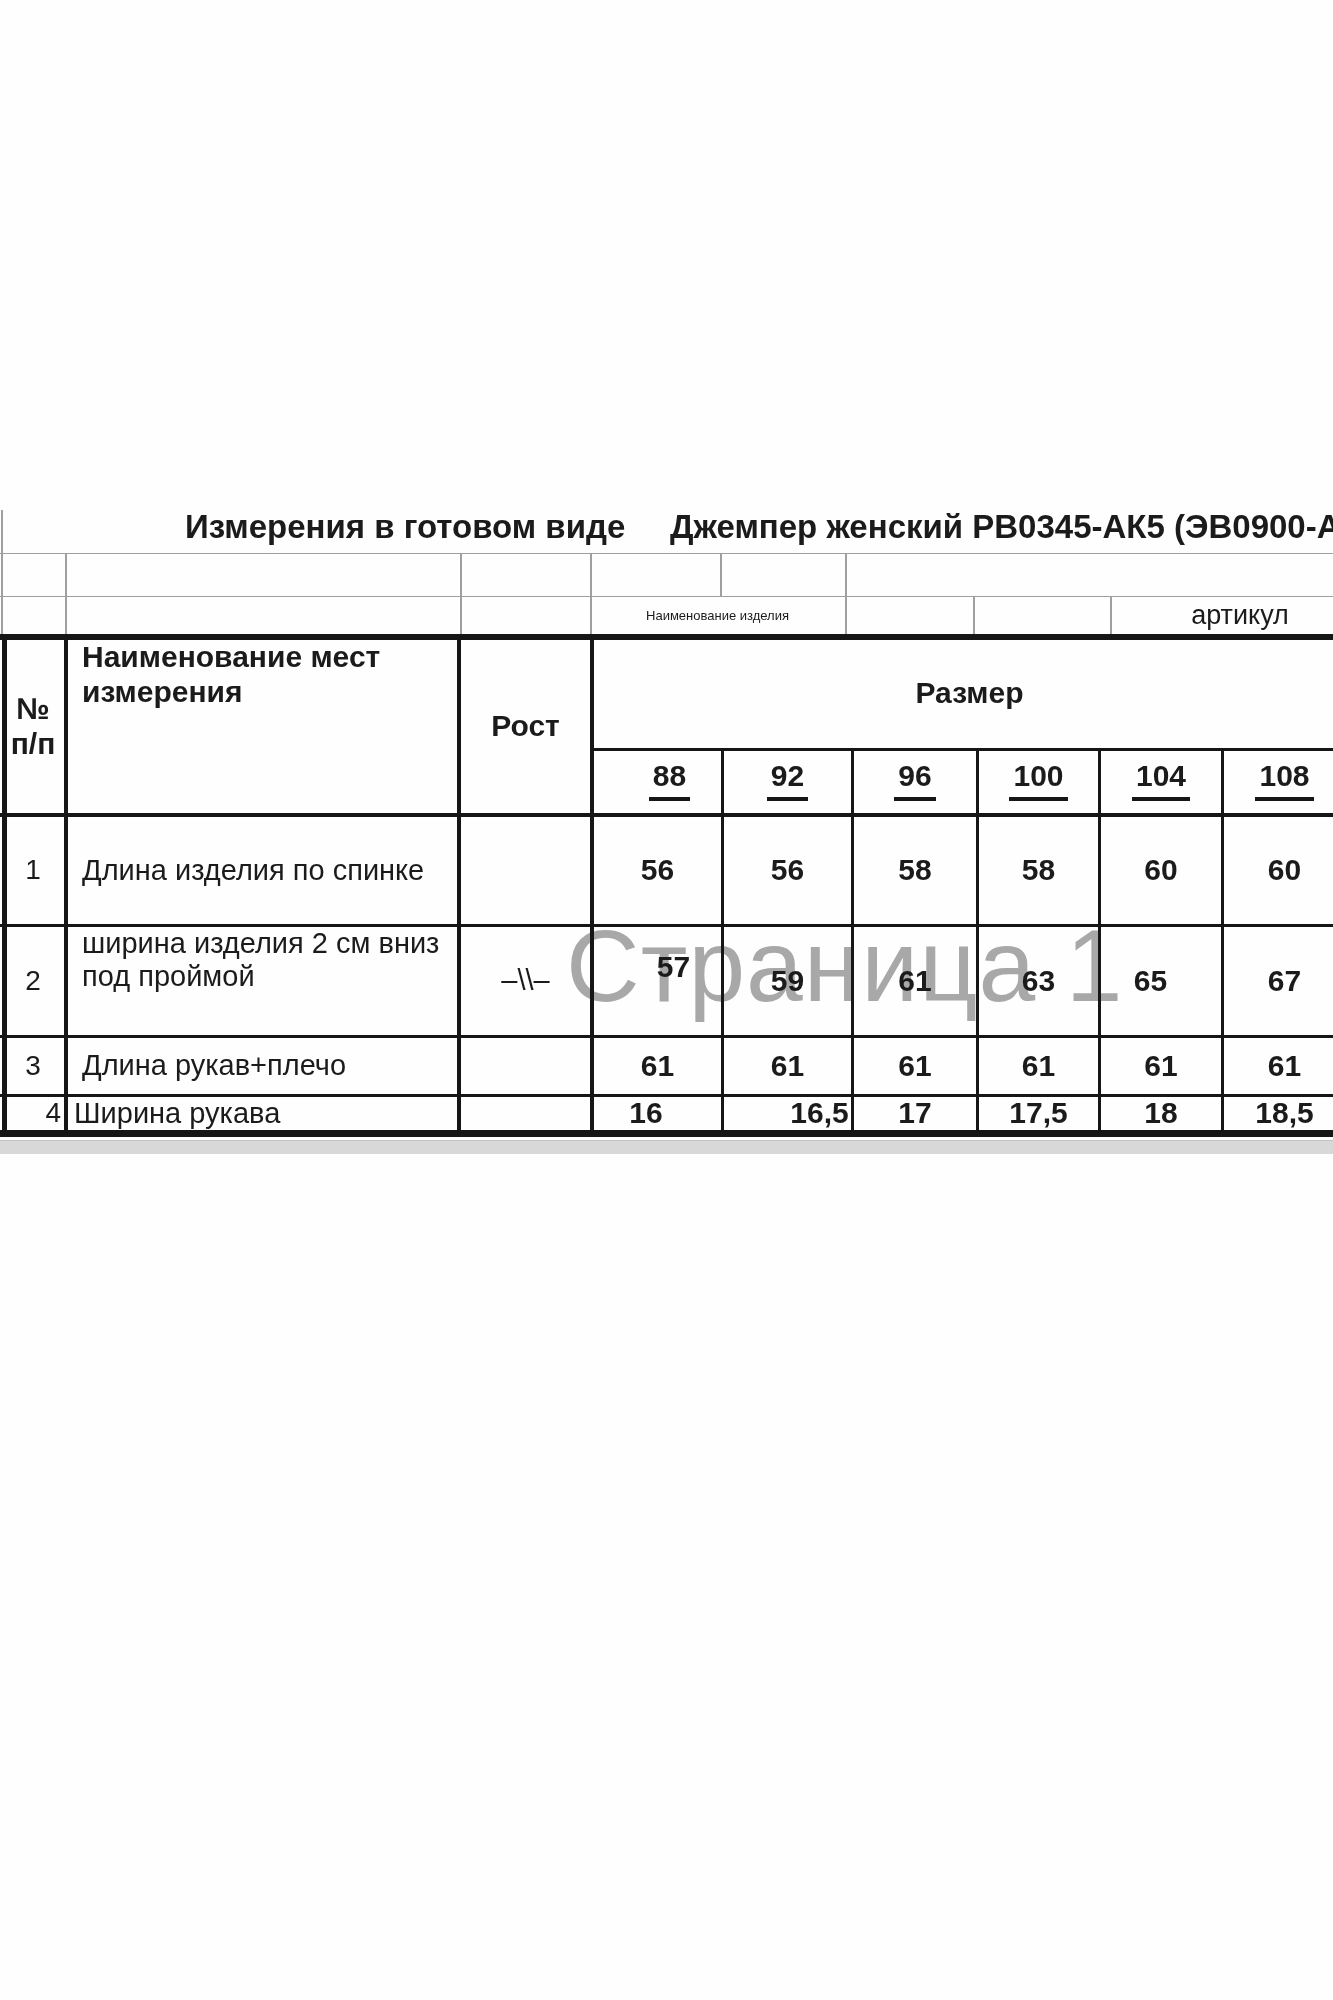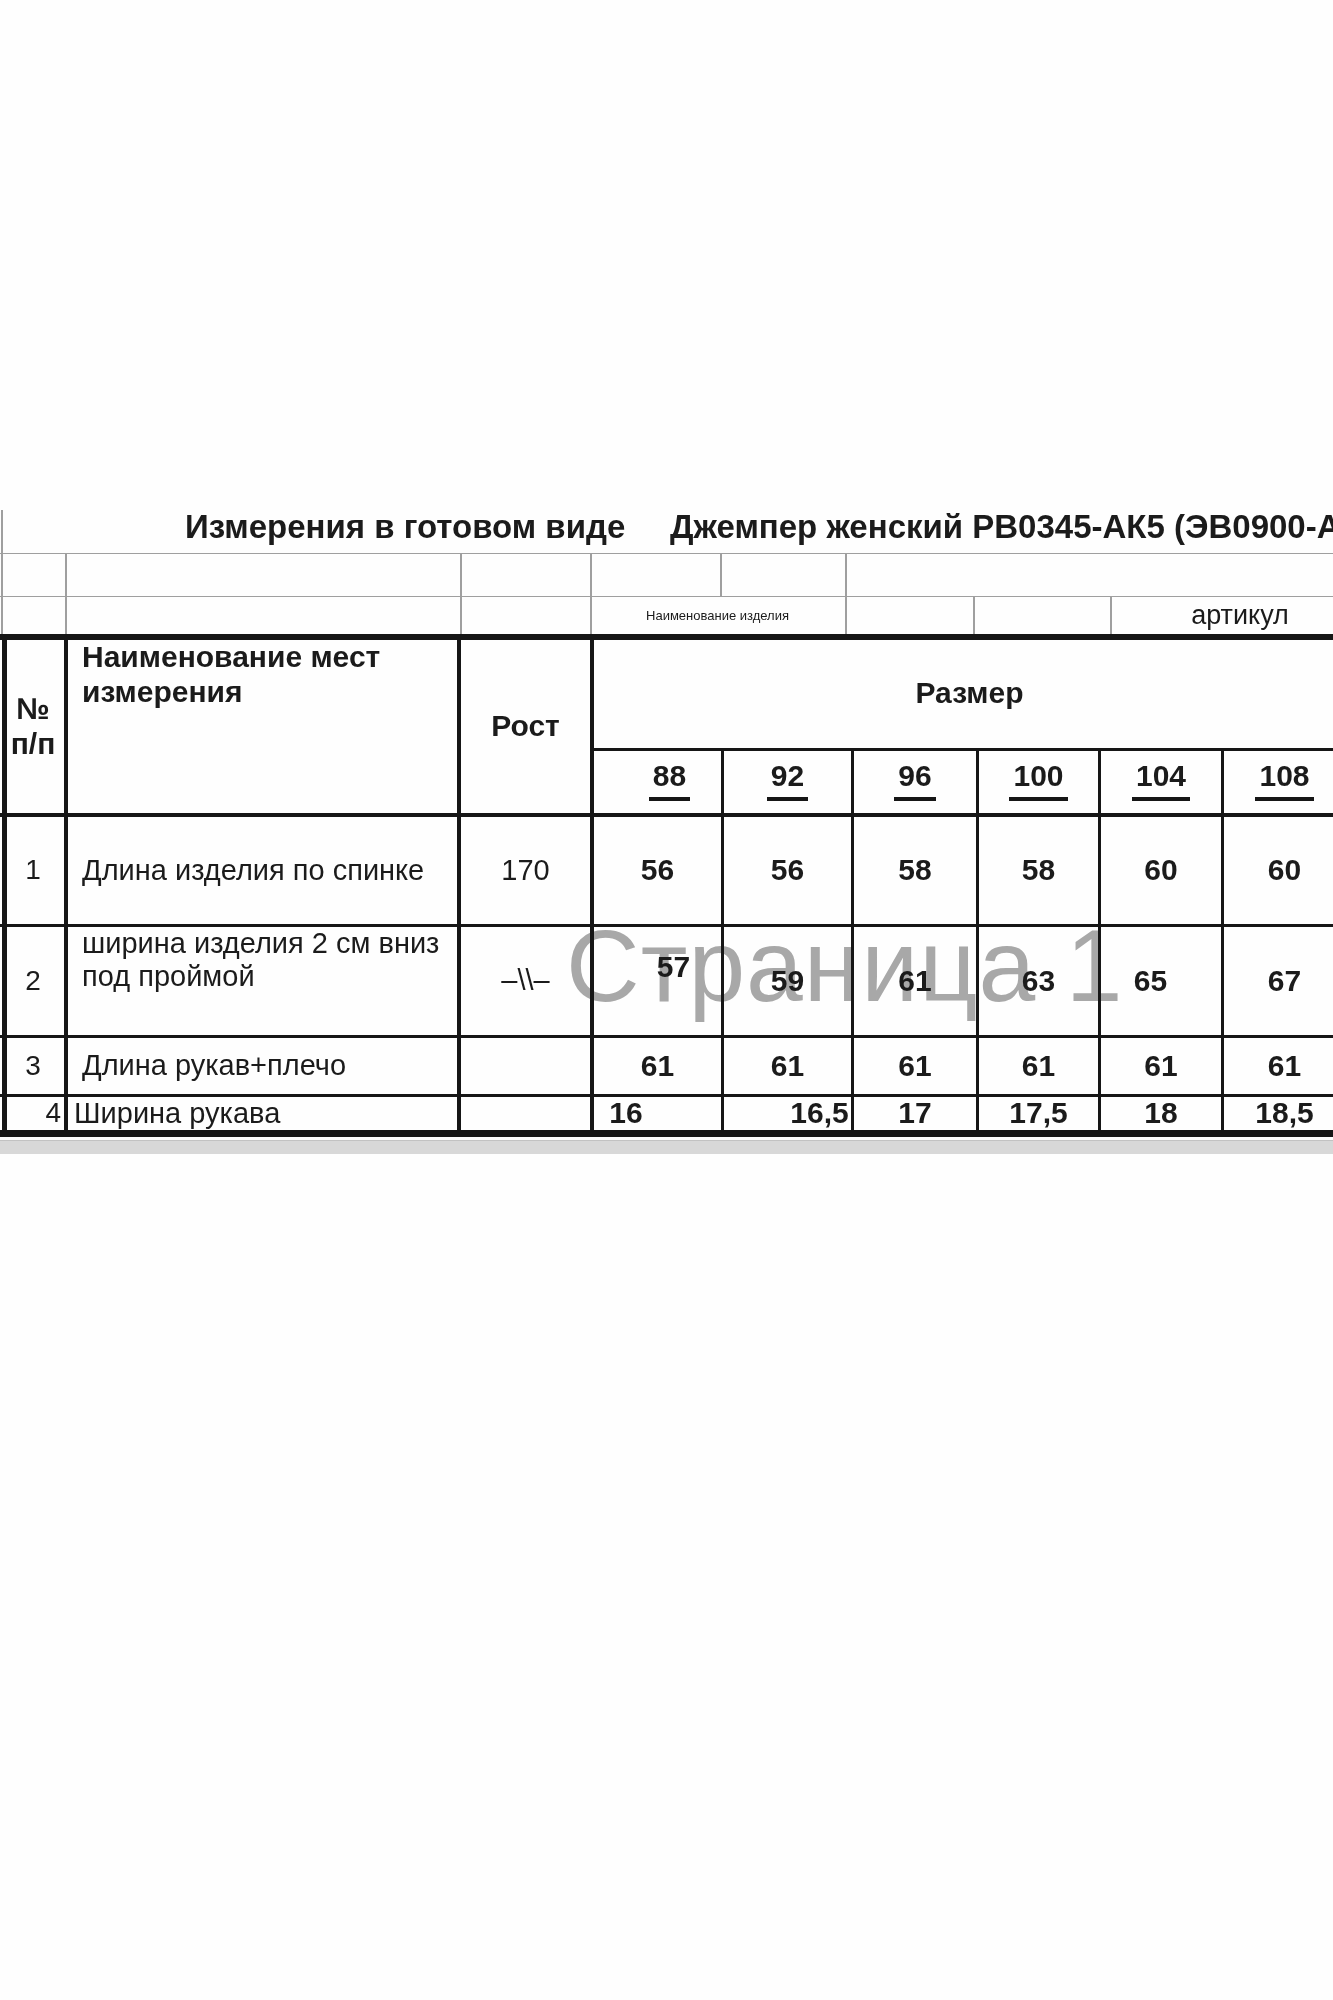--- a/index.html
+++ b/index.html
@@ -114,21 +114,20 @@
     </div>
   <div class="cell b" style="left:1101px;top:750px;width:120px;height:60px;">
       <span class="usz">104</span>
     </div>
   <div class="cell b" style="left:1224px;top:750px;width:121px;height:60px;">
       <span class="usz">108</span>
     </div>
 
   <div class="cell rownum" style="left:2px;top:817px;width:62px;height:107px;">1</div>
   <div class="cell left rowlabel" style="left:70px;top:817px;width:385px;height:107px;">Длина изделия по спинке</div>
-  <div class="cell rowlabel" style="left:461px;top:817px;width:129px;height:107px;">170</div>
   <div class="cell b" style="left:594px;top:817px;width:127px;height:107px;">56</div>
   <div class="cell b" style="left:724px;top:817px;width:127px;height:107px;">56</div>
   <div class="cell b" style="left:854px;top:817px;width:122px;height:107px;">58</div>
   <div class="cell b" style="left:979px;top:817px;width:119px;height:107px;">58</div>
   <div class="cell b" style="left:1101px;top:817px;width:120px;height:107px;">60</div>
   <div class="cell b" style="left:1224px;top:817px;width:121px;height:107px;">60</div>
 
   <div class="cell rownum" style="left:2px;top:927px;width:62px;height:108px;">2</div>
   <div class="cell col left rowlabel" style="left:70px;top:927px;width:385px;height:108px;">
     <span>ширина изделия 2 см вниз</span>
@@ -148,21 +147,21 @@
   <div class="cell b" style="left:594px;top:1038px;width:127px;height:56px;">61</div>
   <div class="cell b" style="left:724px;top:1038px;width:127px;height:56px;">61</div>
   <div class="cell b" style="left:854px;top:1038px;width:122px;height:56px;">61</div>
   <div class="cell b" style="left:979px;top:1038px;width:119px;height:56px;">61</div>
   <div class="cell b" style="left:1101px;top:1038px;width:120px;height:56px;">61</div>
   <div class="cell b" style="left:1224px;top:1038px;width:121px;height:56px;">61</div>
 
   <div class="cell right rownum" style="left:2px;top:1097px;width:62px;height:33px;">4</div>
   <div class="cell left rowlabel" style="left:70px;top:1097px;width:385px;height:33px;padding-left:4px;">Ширина рукава</div>
   <div class="cell rowlabel" style="left:461px;top:1097px;width:129px;height:33px;"></div>
-  <div class="cell b" style="left:574px;top:1097px;width:104px;height:33px;text-align:center;">16</div>
+  <div class="cell b" style="left:594px;top:1097px;width:104px;height:33px;text-align:center;">16</div>
   <div class="cell b" style="left:724px;top:1097px;width:127px;height:33px;margin-left:32px;">16,5</div>
   <div class="cell b" style="left:854px;top:1097px;width:122px;height:33px;">17</div>
   <div class="cell b" style="left:979px;top:1097px;width:119px;height:33px;">17,5</div>
   <div class="cell b" style="left:1101px;top:1097px;width:120px;height:33px;">18</div>
   <div class="cell b" style="left:1224px;top:1097px;width:121px;height:33px;">18,5</div>
 
   <div class="graystrip" style="left:0;top:1140px;width:1333px;height:13px;"></div>
 
 </div>
 

